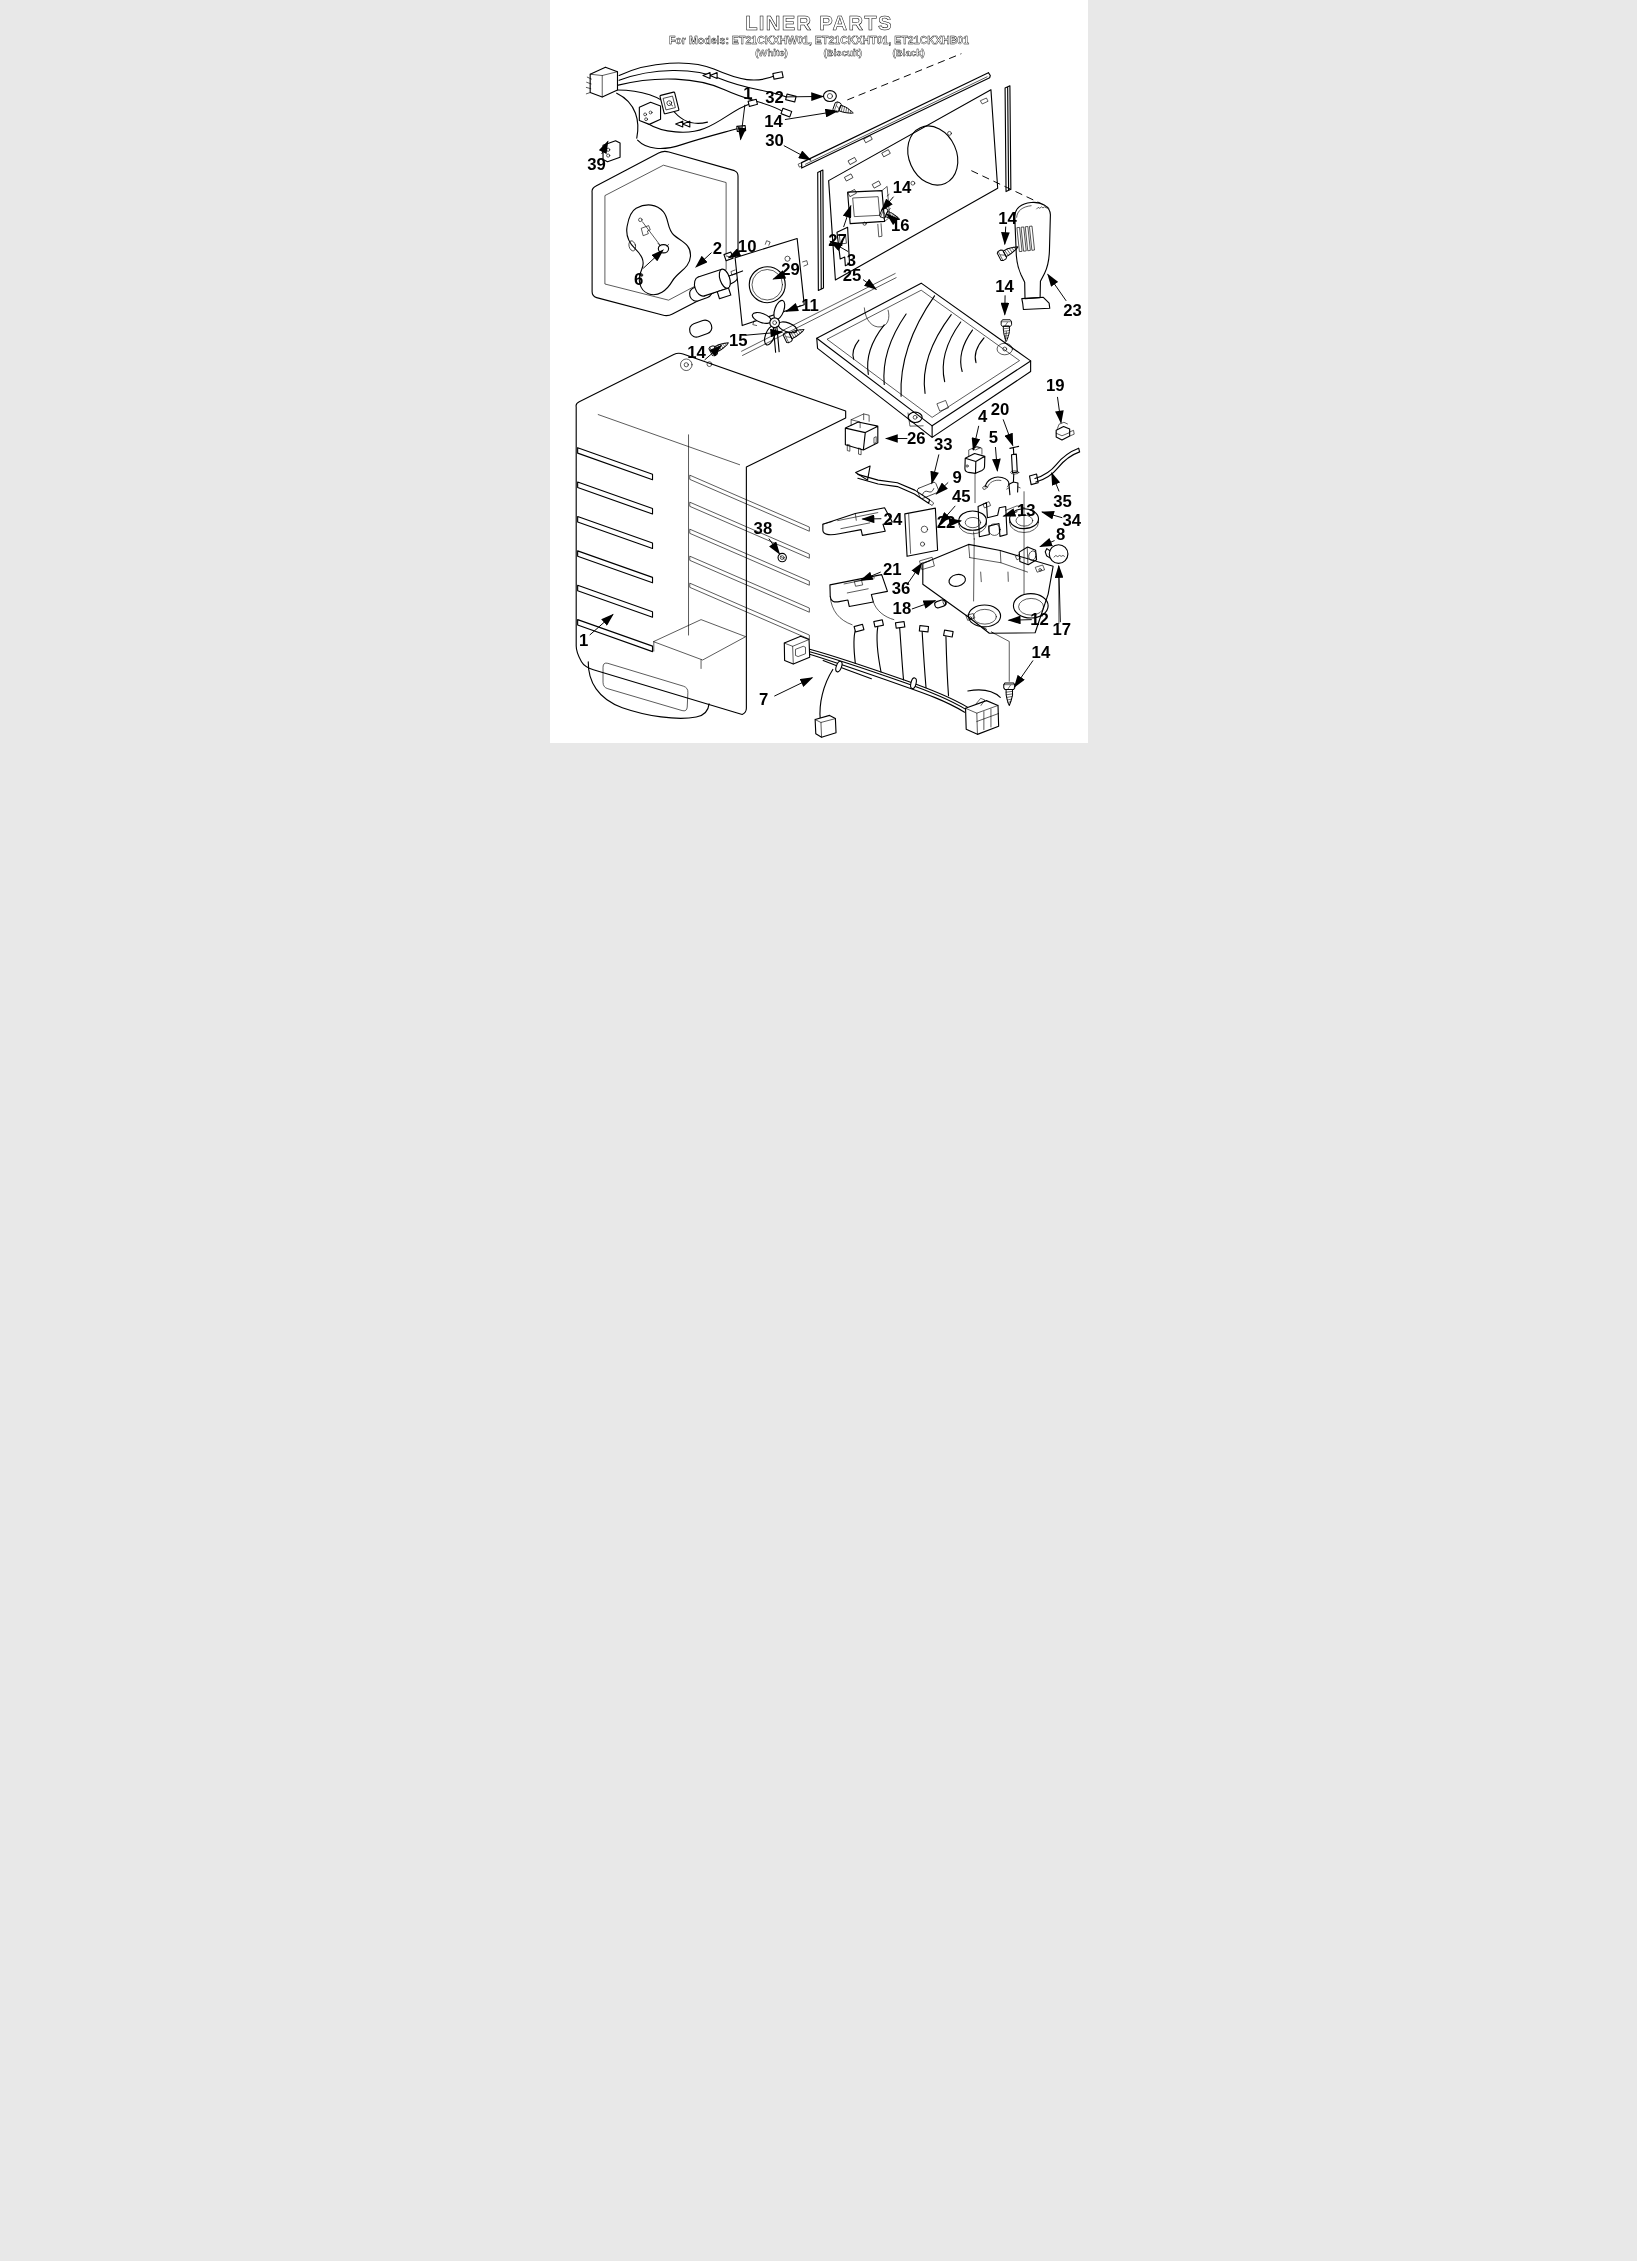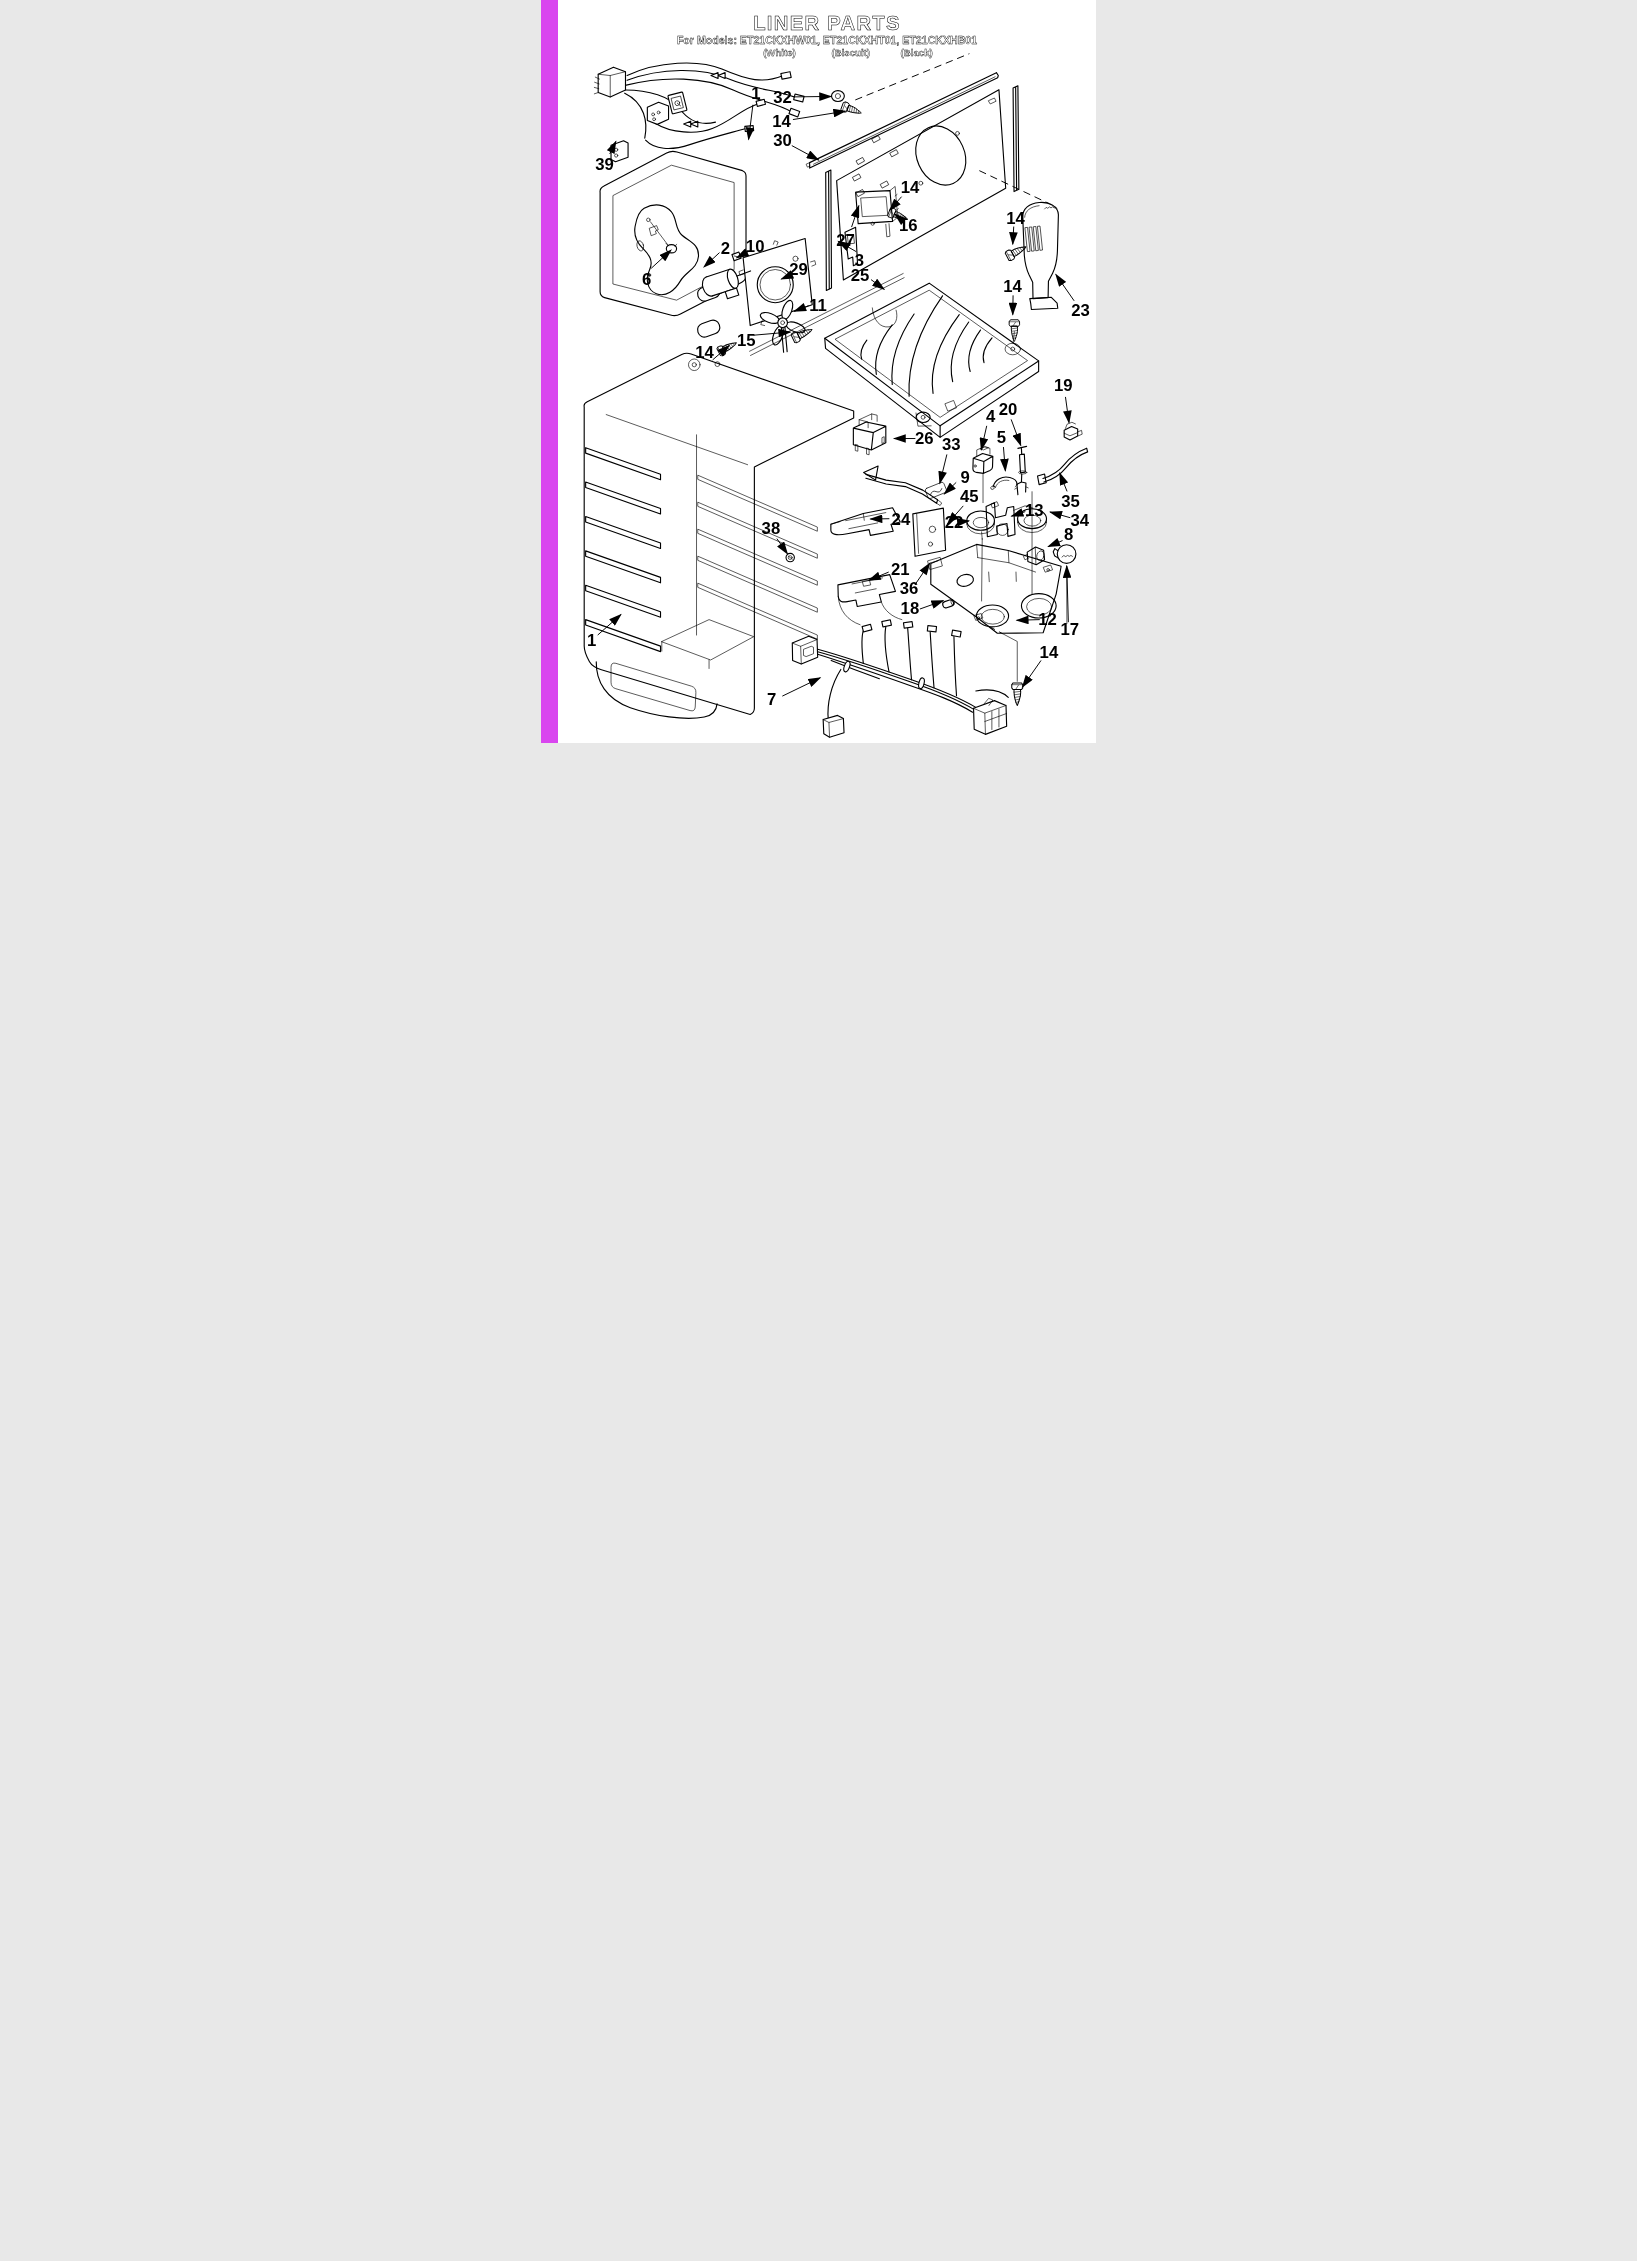--- a/index.html
+++ b/index.html
@@ -1,16 +1,16 @@
 <!DOCTYPE html>
 <html style="font-size:7.8px"><head>
 <meta charset="utf-8">
 <style>
   html,body{margin:0;padding:0;background:#e8e8e8;}
-  .sheet{width:100%;max-width:538px;margin:0 auto;background:#d946ef;display:block;padding-left:17px;}
+  .sheet{width:100%;max-width:538px;margin:0 auto;background:#0c4a6e;display:block;}
   svg{display:block;width:100%;height:auto;background:#fff;}
   .ln{fill:none;stroke:#000;stroke-width:7;stroke-linecap:round;stroke-linejoin:round;}
   .fw{fill:#fff;stroke:#000;stroke-width:7;stroke-linecap:round;stroke-linejoin:round;}
   .tn{fill:none;stroke:#000;stroke-width:4;stroke-linecap:round;stroke-linejoin:round;}
   .dash{fill:none;stroke:#000;stroke-width:6;stroke-dasharray:46 30;}
   .leader{stroke:#000;stroke-width:6;fill:none;}
   text{font-family:"Liberation Sans","DejaVu Sans",sans-serif;}
   .callout-num{font-size:104px;font-weight:bold;fill:#000;text-anchor:middle;dominant-baseline:central;}
   .outline-title{font-size:126px;font-weight:bold;letter-spacing:8px;fill:#fff;stroke:#000;stroke-width:3.2;text-anchor:middle;}
   .outline-sub{font-size:66px;font-weight:bold;fill:#fff;stroke:#000;stroke-width:2.5;text-anchor:middle;}

